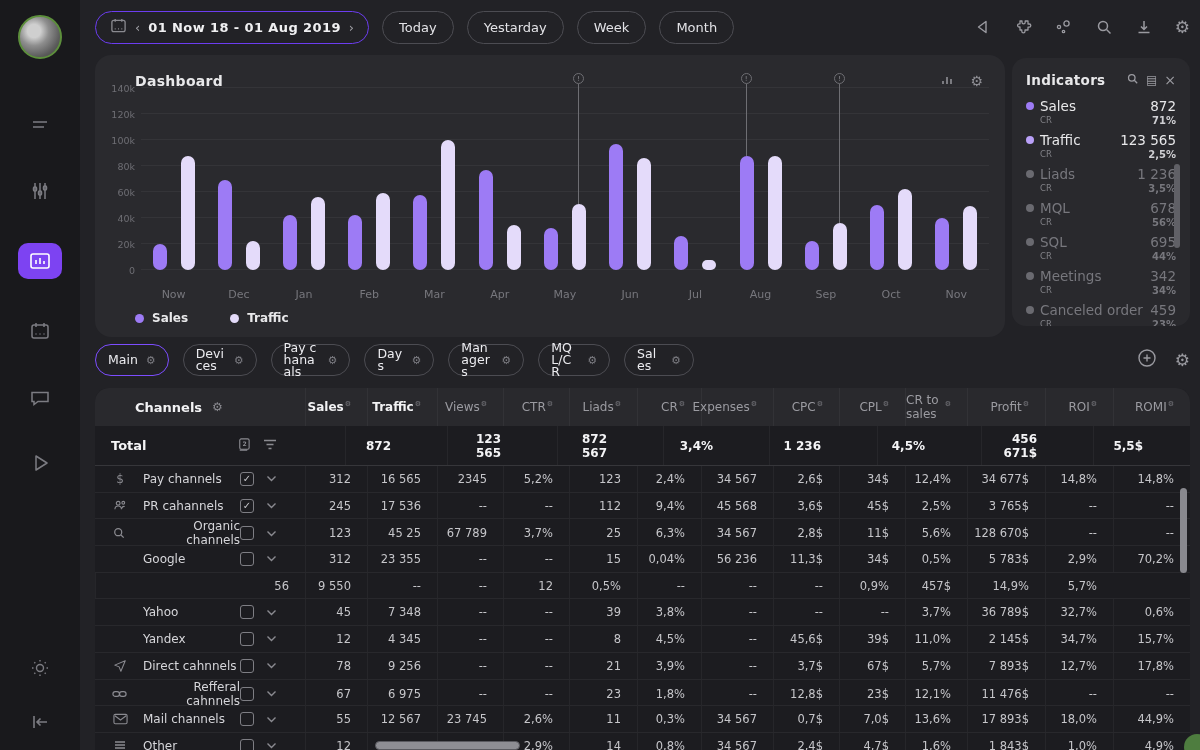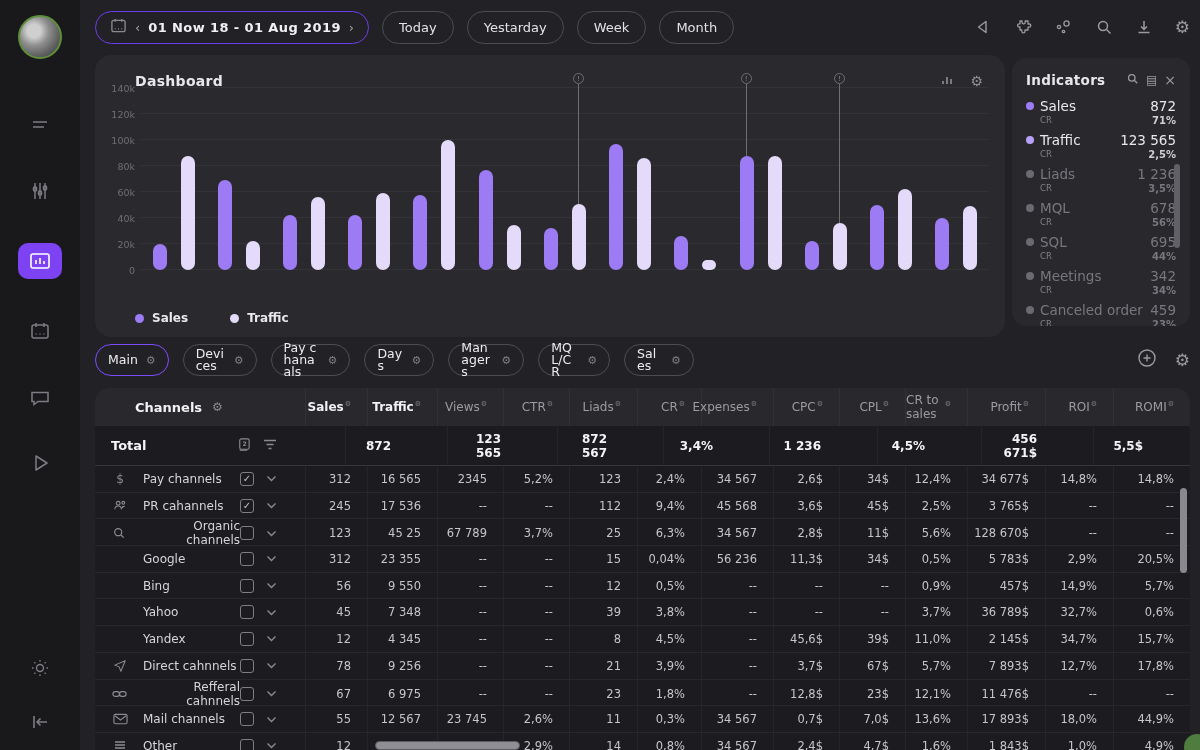--- a/index.html
+++ b/index.html
@@ -303,20 +303,35 @@
             <div class="bar sales" style="height: 35.7143%;"></div>
             <div class="bar traffic" style="height: 44.2857%;"></div>
           </div>
           <div class="mgroup">
             <div class="bar sales" style="height: 28.5714%;"></div>
             <div class="bar traffic" style="height: 35%;"></div>
           </div>
         </div>
     </div>
   </div>
+  <div class="xlabels">
+      <div class="xlab">Now</div>
+      <div class="xlab">Dec</div>
+      <div class="xlab">Jan</div>
+      <div class="xlab">Feb</div>
+      <div class="xlab">Mar</div>
+      <div class="xlab">Apr</div>
+      <div class="xlab">May</div>
+      <div class="xlab">Jun</div>
+      <div class="xlab">Jul</div>
+      <div class="xlab">Aug</div>
+      <div class="xlab">Sep</div>
+      <div class="xlab">Oct</div>
+      <div class="xlab">Nov</div>
+    </div>
   <div class="legend">
       <div class="leg-item">
         <span class="leg-dot" style="background:#9d7bf5"></span>
         <span>Sales</span>
       </div>
       <div class="leg-item">
         <span class="leg-dot" style="background:#e4dbfa"></span>
         <span>Traffic</span>
       </div>
     </div>
@@ -657,35 +672,23 @@
         <div class="td">--</div>
         <div class="td">--</div>
         <div class="td">15</div>
         <div class="td">0,04%</div>
         <div class="td">56 236</div>
         <div class="td">11,3$</div>
         <div class="td">34$</div>
         <div class="td">0,5%</div>
         <div class="td">5 783$</div>
         <div class="td">2,9%</div>
-        <div class="td">20,5%</div>
-      </div>
-      <div class="trow body-row">
-        <div class="td name-cell">
-          <span class="row-icon"></span>
-          <span class="row-name">Bing</span>
-          <span class="name-right">
-            <span class="cbx"></span>
-            <span class="chev-dn">
-              <svg width="11" height="7" viewBox="0 0 11 7" fill="none" stroke="#8a8a90" stroke-width="1.4">
-                <path d="M1.5 1.5L5.5 5.5L9.5 1.5"></path>
-              </svg>
-            </span>
-          </span>
-        </div>
+        <div class="td">70,2%</div>
+      </div>
+      <div class="trow body-row">
         <div class="td">56</div>
         <div class="td">9 550</div>
         <div class="td">--</div>
         <div class="td">--</div>
         <div class="td">12</div>
         <div class="td">0,5%</div>
         <div class="td">--</div>
         <div class="td">--</div>
         <div class="td">--</div>
         <div class="td">0,9%</div>

